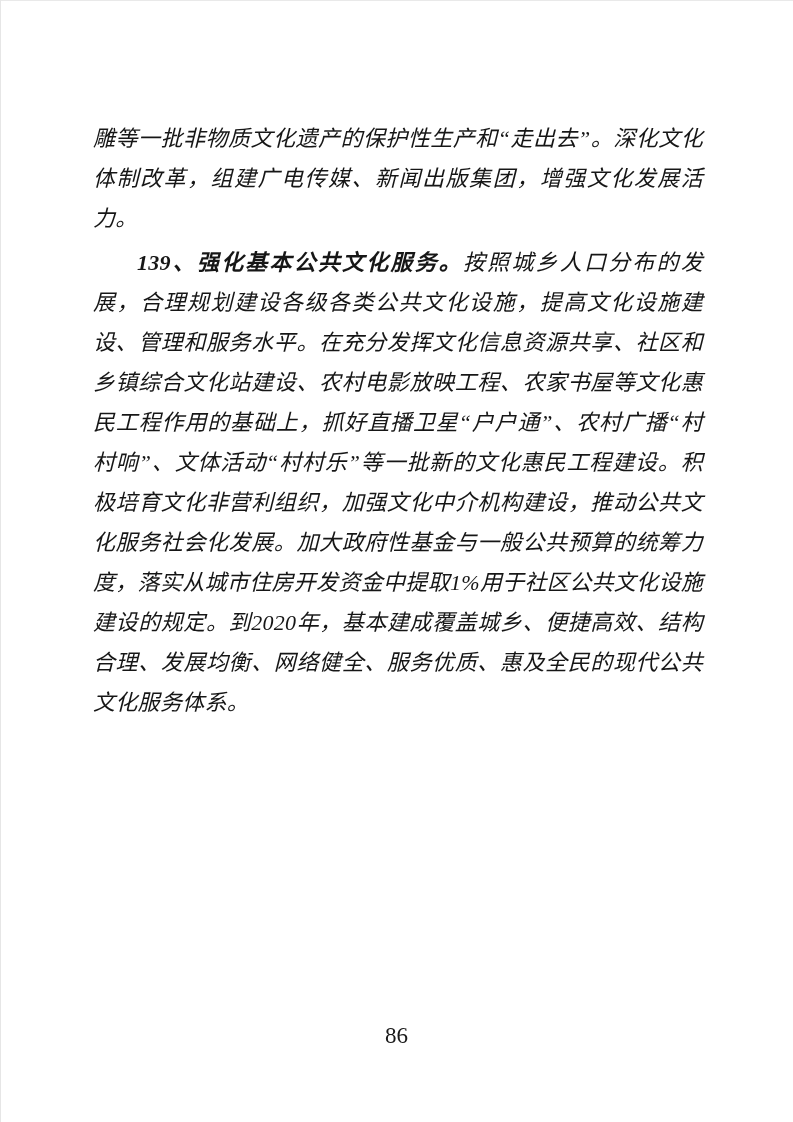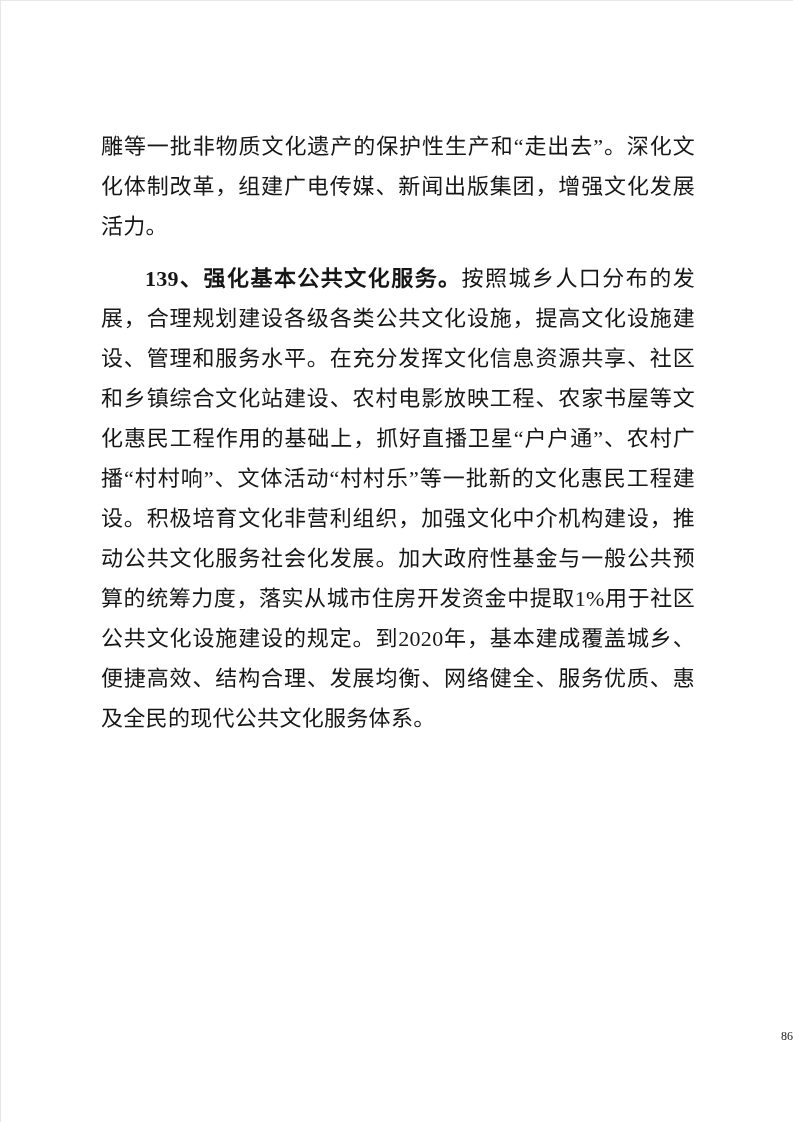--- a/index.html
+++ b/index.html
@@ -22,36 +22,37 @@
     left: 89px;
     top: 115px;
     width: 618px;
     font-size: 22px;
     line-height: 40px;
     text-align: justify;
     text-justify: inter-character;
     letter-spacing: 0.3px;
   }
   .para {
-    margin: 12px;
+    margin: 4px;
     padding: 0;
+    font-style: italic;
   }
   .para.indent {
     text-indent: 2em;
   }
   .lead {
     font-weight: 700;
   }
   .page-number {
     position: absolute;
     left: 0;
     top: 1024px;
     width: 100%;
-    text-align: right;
-    font-size: 12px;
+    text-align: center;
+    font-size: 23px;
     line-height: 24px;
     color: #1a1a1a;
     font-family: "Liberation Serif", "DejaVu Serif", serif;
   }
 </style>
 </head>
 <body>
 
 <div class="page">
   <div class="content">

